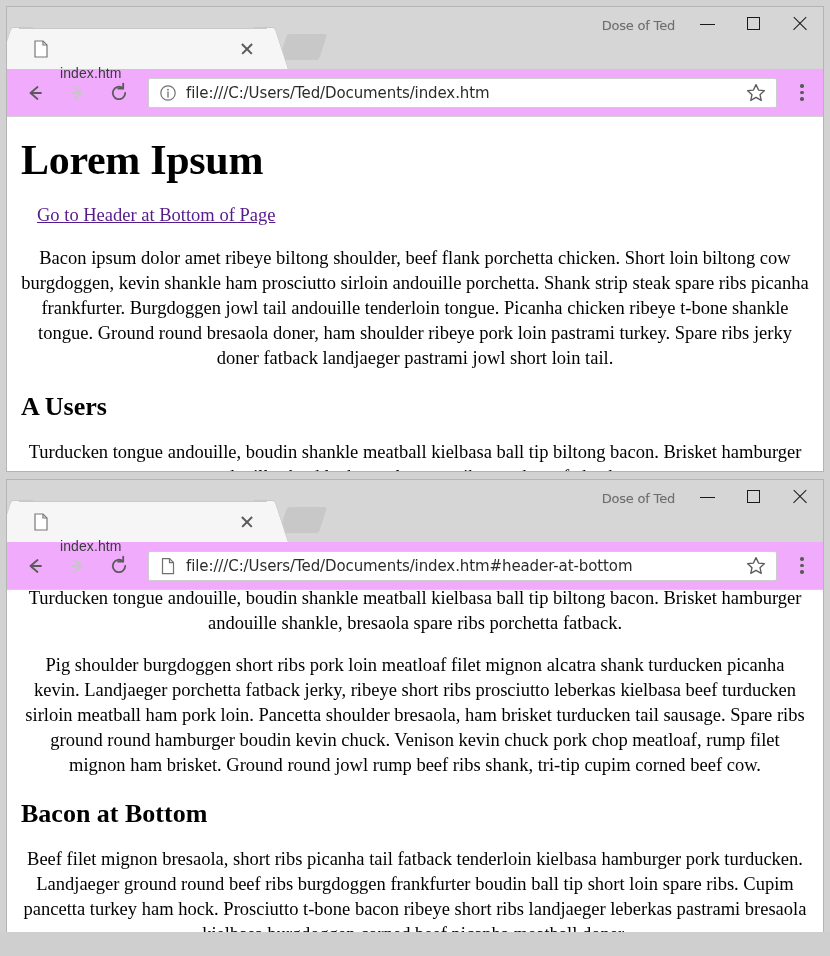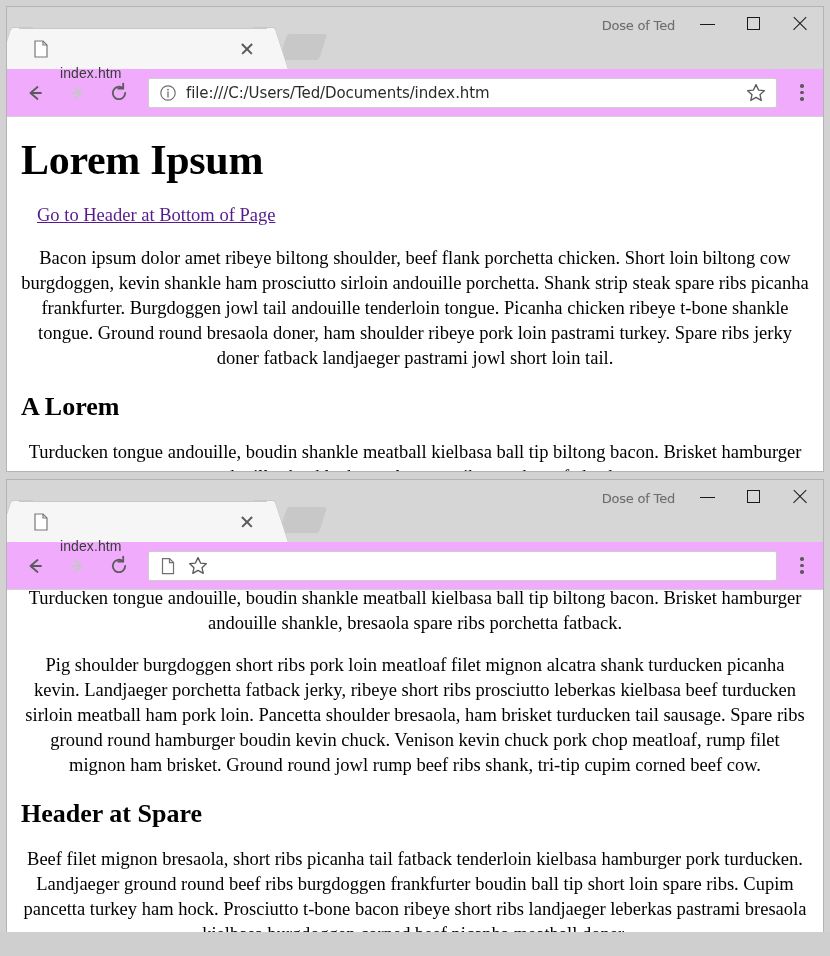--- a/index.html
+++ b/index.html
@@ -383,21 +383,21 @@
       </div>
     </div>
 
     <div class="viewport" style="top:110px; bottom:0;">
       <div class="page" style="top:0;">
         <h1>Lorem Ipsum</h1>
         <div class="linkline">
           <a href="#">Go to Header at Bottom of Page</a>
         </div>
         <p>Bacon ipsum dolor amet ribeye biltong shoulder, beef flank porchetta chicken. Short loin biltong cow burgdoggen, kevin shankle ham prosciutto sirloin andouille porchetta. Shank strip steak spare ribs picanha frankfurter. Burgdoggen jowl tail andouille tenderloin tongue. Picanha chicken ribeye t-bone shankle tongue. Ground round bresaola doner, ham shoulder ribeye pork loin pastrami turkey. Spare ribs jerky doner fatback landjaeger pastrami jowl short loin tail.</p>
-        <h2>A Lorem</h2>
+        <h2>A Users</h2>
         <p>Turducken tongue andouille, boudin shankle meatball kielbasa ball tip biltong bacon. Brisket hamburger andouille shankle, bresaola spare ribs porchetta fatback.</p>
       </div>
     </div>
   </div>
 
   <div class="browser-window" style="top:479px; height:471px;">
 
     <div class="tabstrip">
 
       <div class="watermark">Dose of Ted</div>
@@ -444,37 +444,38 @@
         </svg>
       </div>
 
       <div class="omnibox">
         <span class="omni-icon">
           <svg width="18" height="18" viewBox="0 0 18 18">
             <path d="M3.5 1.6 h7 l4 4 v11 h-11 z" fill="#ffffff" stroke="#707070" stroke-width="1.2"></path>
             <path d="M10.5 1.6 v4 h4" fill="none" stroke="#707070" stroke-width="1.2"></path>
           </svg>
         </span>
+        <span class="omni-url" title="file:///C:/Users/Ted/Documents/index.htm#header-at-bottom">file:///C:/Users/Ted/Documents/index.htm#header-at-bottom</span>
         <span class="omni-star">
           <svg width="24" height="24" viewBox="0 0 24 24">
             <path d="M12 3.6 l2.55 5.45 5.75 0.62 -4.3 3.98 1.22 5.75 -5.22 -2.95 -5.22 2.95 1.22 -5.75 -4.3 -3.98 5.75 -0.62 z" fill="none" stroke="#5a5a5a" stroke-width="1.35" stroke-linejoin="round"></path>
           </svg>
         </span>
       </div>
 
       <div class="menu-dots">
         <i></i>
           <i></i>
           <i></i>
       </div>
     </div>
 
     <div class="viewport" style="top:110px; bottom:0;">
       <div class="page" style="top:-21px;">
         <p>Turducken tongue andouille, boudin shankle meatball kielbasa ball tip biltong bacon. Brisket hamburger andouille shankle, bresaola spare ribs porchetta fatback.</p>
         <p>Pig shoulder burgdoggen short ribs pork loin meatloaf filet mignon alcatra shank turducken picanha kevin. Landjaeger porchetta fatback jerky, ribeye short ribs prosciutto leberkas kielbasa beef turducken sirloin meatball ham pork loin. Pancetta shoulder bresaola, ham brisket turducken tail sausage. Spare ribs ground round hamburger boudin kevin chuck. Venison kevin chuck pork chop meatloaf, rump filet mignon ham brisket. Ground round jowl rump beef ribs shank, tri-tip cupim corned beef cow.</p>
-        <h2>Header at Spare</h2>
+        <h2>Bacon at Bottom</h2>
         <p>Beef filet mignon bresaola, short ribs picanha tail fatback tenderloin kielbasa hamburger pork turducken. Landjaeger ground round beef ribs burgdoggen frankfurter boudin ball tip short loin spare ribs. Cupim pancetta turkey ham hock. Prosciutto t-bone bacon ribeye short ribs landjaeger leberkas pastrami bresaola kielbasa burgdoggen corned beef picanha meatball doner.</p>
       </div>
     </div>
   </div>
 
 </div>
 
 </body></html>

